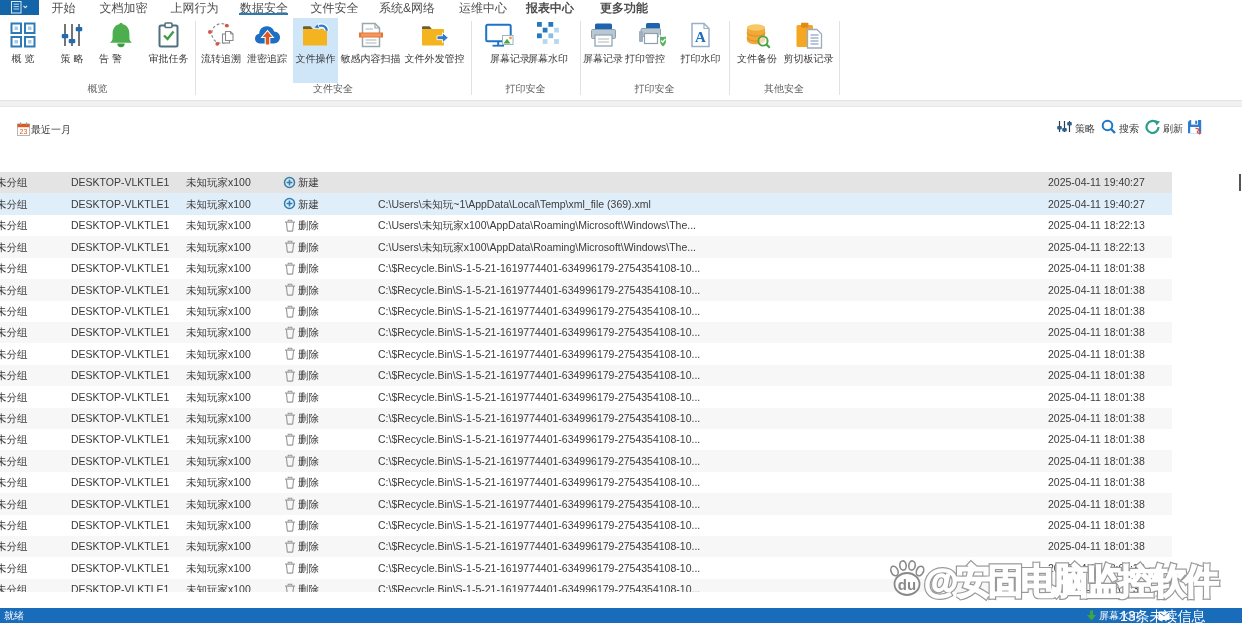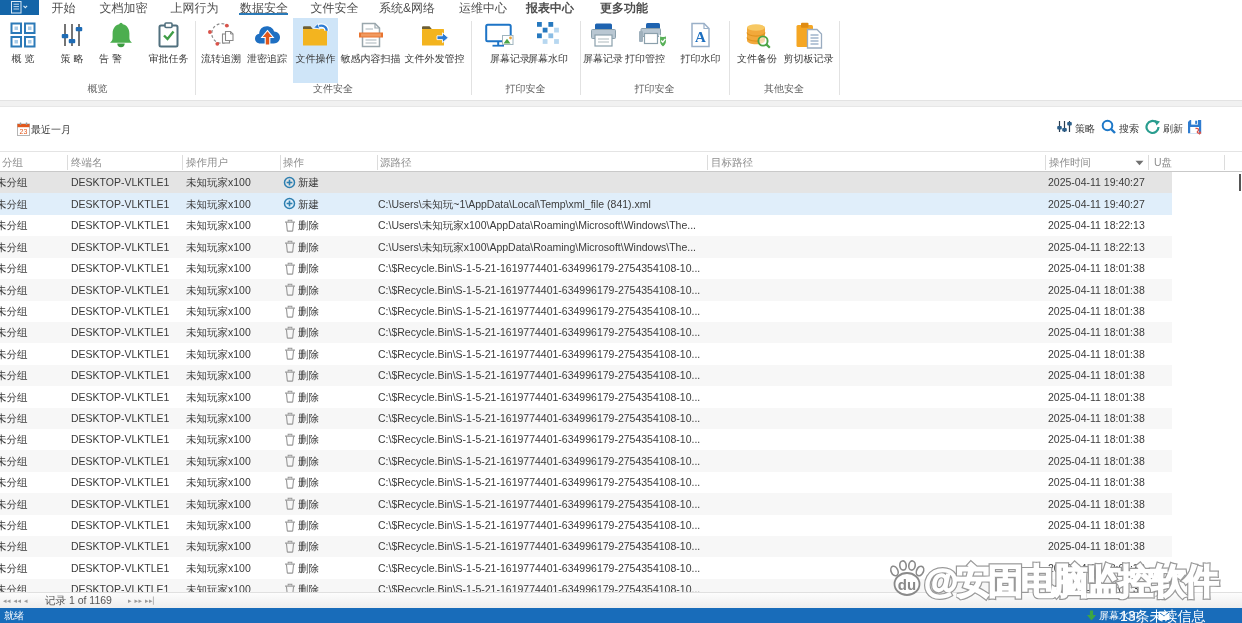--- a/index.html
+++ b/index.html
@@ -256,41 +256,20 @@
         <svg width="16" height="16" style="display:block">
           <path d="M1 3 L3 1 L14.2 1 L14.2 14.2 L1 14.2 Z" fill="#2f7cd0"></path>
           <rect x="4.2" y="1" width="6.8" height="4.6" fill="#fff"></rect>
           <rect x="8.2" y="1.7" width="2" height="3.2" fill="#2f7cd0"></rect>
           <rect x="3.2" y="8" width="8.8" height="6.2" fill="#fff"></rect>
           <path d="M8.5 9.5 C11.5 9 12.5 11 10.8 12.2 C9.5 13.2 11 14.8 13.5 14 L13 12.5 M13.5 14 L12 15.2" fill="none" stroke="#d9534a" stroke-width="1.3"></path>
         </svg>
       </div>
       <div class="abs tool-label" style="left:1272px;top:15px">导出</div>
     </div>
-    <div class="abs" style="left:0;top:151px;width:1242px;height:21px;background:#fff;border-top:1px solid #e4e4e4;border-bottom:1px solid #c9c9c9">
-      <div class="hcell" style="left:2px;top:0">分组</div>
-      <div class="hcell" style="left:71px;top:0">终端名</div>
-      <div class="hcell" style="left:186px;top:0">操作用户</div>
-      <div class="hcell" style="left:283px;top:0">操作</div>
-      <div class="hcell" style="left:380px;top:0">源路径</div>
-      <div class="hcell" style="left:711px;top:0">目标路径</div>
-      <div class="hcell" style="left:1049px;top:0">操作时间</div>
-      <div class="hcell" style="left:1154px;top:0">U盘</div>
-      <div class="hsep" style="left:67px"></div>
-      <div class="hsep" style="left:182px"></div>
-      <div class="hsep" style="left:280px"></div>
-      <div class="hsep" style="left:377px"></div>
-      <div class="hsep" style="left:707px"></div>
-      <div class="hsep" style="left:1045px"></div>
-      <div class="hsep" style="left:1148px"></div>
-      <div class="hsep" style="left:1224px"></div>
-      <svg width="9" height="6" style="position:absolute;left:1135px;top:8px">
-        <path d="M0.5 0.8 L8.5 0.8 L4.5 5.2 Z" fill="#707070"></path>
-      </svg>
-    </div>
     <div class="abs" style="left:0;top:172px;width:1172px;height:420px;overflow:hidden">
       <div class="row" style="top:0px;height:21px;background:#e4e4e4;line-height:21px">
         <div class="rc" style="left:-4px">未分组</div>
         <div class="rc" style="left:71px">DESKTOP-VLKTLE1</div>
         <div class="rc" style="left:186px">未知玩家x100</div>
         <svg width="13" height="13" style="position:absolute;left:283px;top:4px">
           <circle cx="6.5" cy="6.5" r="5" fill="none" stroke="#2e7fb0" stroke-width="1.5"></circle>
           <line x1="6.5" y1="3.6" x2="6.5" y2="9.4" stroke="#2e7fb0" stroke-width="1.6"></line>
           <line x1="3.6" y1="6.5" x2="9.4" y2="6.5" stroke="#2e7fb0" stroke-width="1.6"></line>
         </svg>
@@ -301,21 +280,21 @@
       <div class="row" style="top:21px;height:22px;background:#e0eefa;line-height:22px">
         <div class="rc" style="left:-4px">未分组</div>
         <div class="rc" style="left:71px">DESKTOP-VLKTLE1</div>
         <div class="rc" style="left:186px">未知玩家x100</div>
         <svg width="13" height="13" style="position:absolute;left:283px;top:4px">
           <circle cx="6.5" cy="6.5" r="5" fill="none" stroke="#2e7fb0" stroke-width="1.5"></circle>
           <line x1="6.5" y1="3.6" x2="6.5" y2="9.4" stroke="#2e7fb0" stroke-width="1.6"></line>
           <line x1="3.6" y1="6.5" x2="9.4" y2="6.5" stroke="#2e7fb0" stroke-width="1.6"></line>
         </svg>
         <div class="rc" style="left:298px">新建</div>
-        <div class="rc" style="left:378px">C:\Users\未知玩~1\AppData\Local\Temp\xml_file (841).xml</div>
+        <div class="rc" style="left:378px">C:\Users\未知玩~1\AppData\Local\Temp\xml_file (369).xml</div>
         <div class="rc" style="left:1048px">2025-04-11 19:40:27</div>
         <div class="rc" style="left:1224px;color:#17628f;font-weight:bold;letter-spacing:1px;font-size:13px">•••</div>
       </div>
       <div class="row" style="top:43px;height:21px;background:#ffffff;line-height:21px">
         <div class="rc" style="left:-4px">未分组</div>
         <div class="rc" style="left:71px">DESKTOP-VLKTLE1</div>
         <div class="rc" style="left:186px">未知玩家x100</div>
         <svg width="12" height="13" style="position:absolute;left:284px;top:4px">
           <path d="M4.2 2.6 L4.2 1.2 L7.8 1.2 L7.8 2.6" stroke="#979797" stroke-width="1.1" fill="none"></path>
           <line x1="1" y1="3.1" x2="11" y2="3.1" stroke="#979797" stroke-width="1.2"></line>
@@ -541,25 +520,20 @@
           <path d="M4.2 2.6 L4.2 1.2 L7.8 1.2 L7.8 2.6" stroke="#979797" stroke-width="1.1" fill="none"></path>
           <line x1="1" y1="3.1" x2="11" y2="3.1" stroke="#979797" stroke-width="1.2"></line>
           <path d="M2.4 3.3 L3.3 11.6 Q3.35 12.1 3.9 12.1 L8.1 12.1 Q8.65 12.1 8.7 11.6 L9.6 3.3" fill="none" stroke="#979797" stroke-width="1.1"></path>
         </svg>
         <div class="rc" style="left:298px">删除</div>
         <div class="rc" style="left:378px">C:\$Recycle.Bin\S-1-5-21-1619774401-634996179-2754354108-10...</div>
         <div class="rc" style="left:1048px">2025-04-11 18:01:38</div>
       </div>
     </div>
     <div class="abs" style="left:1239px;top:174px;width:2px;height:17px;background:#555"></div>
-    <div class="abs" style="left:0;top:592px;width:1242px;height:16px;background:linear-gradient(#fdfdfd,#ededed);border-top:1px solid #e0e0e0">
-      <div class="abs" style="left:3px;top:4px;font-size:7px;color:#999;letter-spacing:0.5px">◂◂&nbsp;◂◂&nbsp;◂</div>
-      <div class="abs" style="left:45px;top:1px;font-size:10.5px;color:#555;line-height:13px">记录 1 of 1169</div>
-      <div class="abs" style="left:128px;top:4px;font-size:7px;color:#999;letter-spacing:0.5px">▸&nbsp;▸▸&nbsp;▸▸▏</div>
-    </div>
     <div class="abs" style="left:0;top:608px;width:1242px;height:15px;background:#186cba">
       <div class="abs" style="left:4px;top:1px;font-size:10px;color:#fff;line-height:14px">就绪</div>
       <svg width="11" height="12" style="position:absolute;left:1086px;top:2px">
         <rect x="3.9" y="0.5" width="3.2" height="5" fill="#3da643"></rect>
         <path d="M1 5 L10 5 L5.5 10.5 Z" fill="#3da643"></path>
       </svg>
       <div class="abs" style="left:1099px;top:1px;font-size:10px;color:#fff;line-height:14px">屏幕水印</div>
       <svg width="12" height="10" style="position:absolute;left:1158px;top:3px">
         <rect x="0.5" y="0.5" width="11" height="8.5" rx="0.8" fill="#fff"></rect>
         <path d="M0.8 1 L6 5 L11.2 1" fill="none" stroke="#186cba" stroke-width="1"></path>

